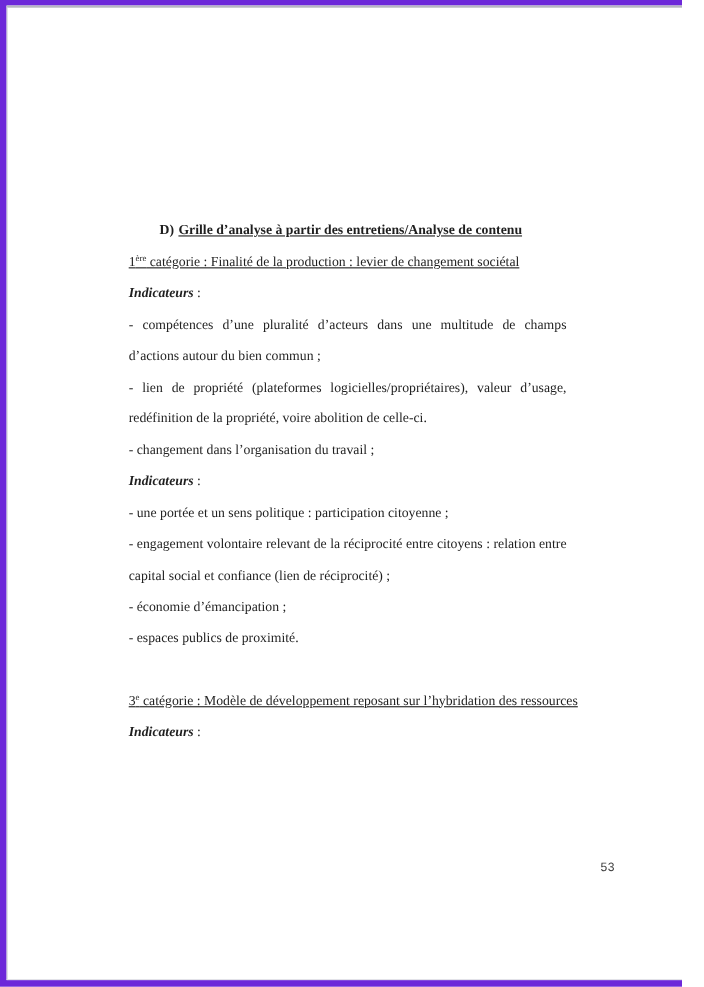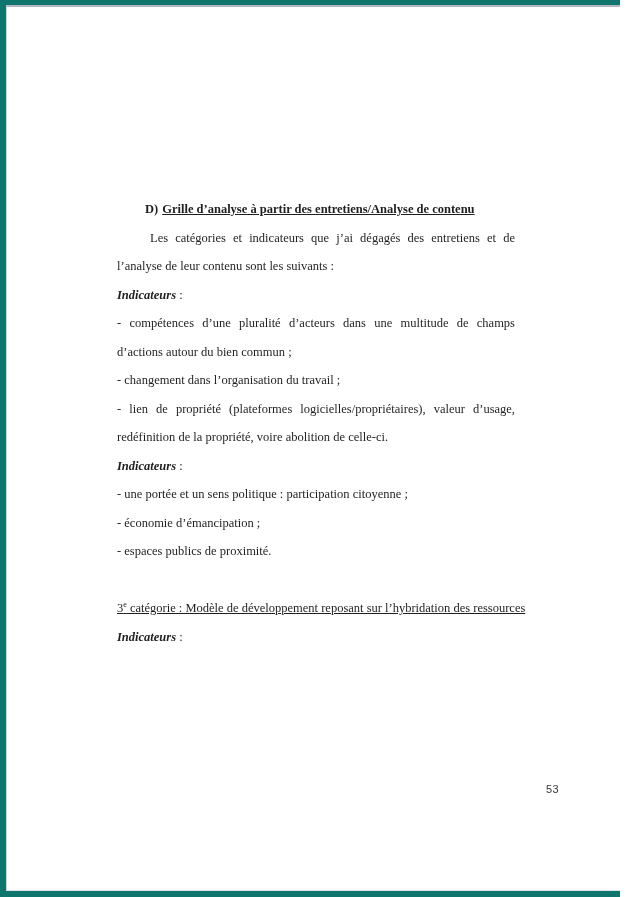--- a/index.html
+++ b/index.html
@@ -3,21 +3,21 @@
 <meta charset="utf-8">
 <style>
   html, body {
     margin: 0;
     padding: 0;
   }
   .canvas {
     position: relative;
     width: 620px;
     height: 897px;
-    background: #0f766e;
+    background: #6d28d9;
     overflow: hidden;
     font-family: "Liberation Serif", "DejaVu Serif", serif;
   }
   .page {
     position: absolute;
     left: 6px;
     top: 5px;
     width: 627px;
     height: 883px;
     background: #ffffff;
@@ -84,33 +84,34 @@
 </style>
 </head>
 <body>
 
 <div class="canvas">
   <div class="page">
     <div class="content">
 
       <p class="heading"><span class="hlabel">D)</span><span class="u">Grille d’analyse à partir des entretiens/Analyse de contenu</span></p>
 
-      <p class="intro">Les catégories et indicateurs que j’ai dégagés des entretiens et de l’analyse de leur contenu sont les suivants :</p>
 
+      <p class="cat-title"><span class="u"><span>1</span><sup>ère</sup><span> catégorie : Finalité de la production : levier de changement sociétal</span></span></p>
 
       <p class="indicators"><span class="ilabel">Indicateurs</span><span> :</span></p>
 
       <p class="item">- compétences d’une pluralité d’acteurs dans une multitude de champs d’actions autour du bien commun ;</p>
+      <p class="item">- lien de propriété (plateformes logicielles/propriétaires), valeur d’usage, redéfinition de la propriété, voire abolition de celle-ci.</p>
       <p class="item">- changement dans l’organisation du travail ;</p>
-      <p class="item">- lien de propriété (plateformes logicielles/propriétaires), valeur d’usage, redéfinition de la propriété, voire abolition de celle-ci.</p>
 
 
       <p class="indicators"><span class="ilabel">Indicateurs</span><span> :</span></p>
 
       <p class="item">- une portée et un sens politique : participation citoyenne ;</p>
+      <p class="item">- engagement volontaire relevant de la réciprocité entre citoyens : relation entre capital social et confiance (lien de réciprocité) ;</p>
       <p class="item">- économie d’émancipation ;</p>
       <p class="item">- espaces publics de proximité.</p>
 
       <p class="cat-title gap-before"><span class="u"><span>3</span><sup>e</sup><span> catégorie : Modèle de développement reposant sur l’hybridation des ressources</span></span></p>
 
       <p class="indicators"><span class="ilabel">Indicateurs</span><span> :</span></p>
 
     </div>
 
     <div class="page-number">53</div>

